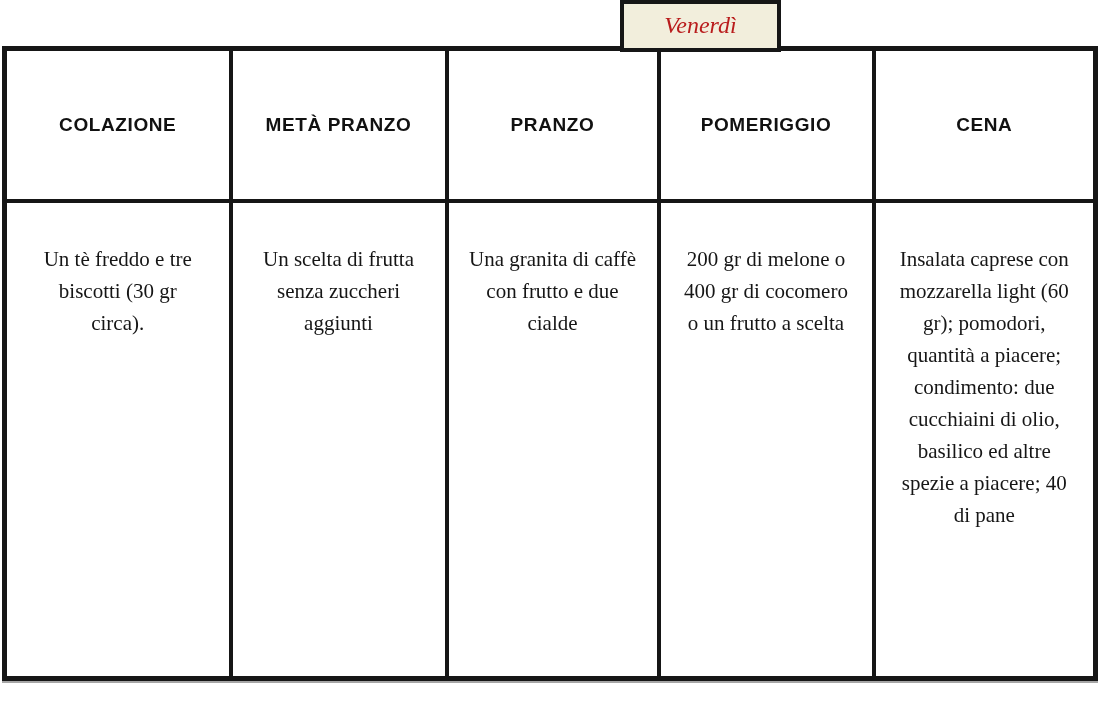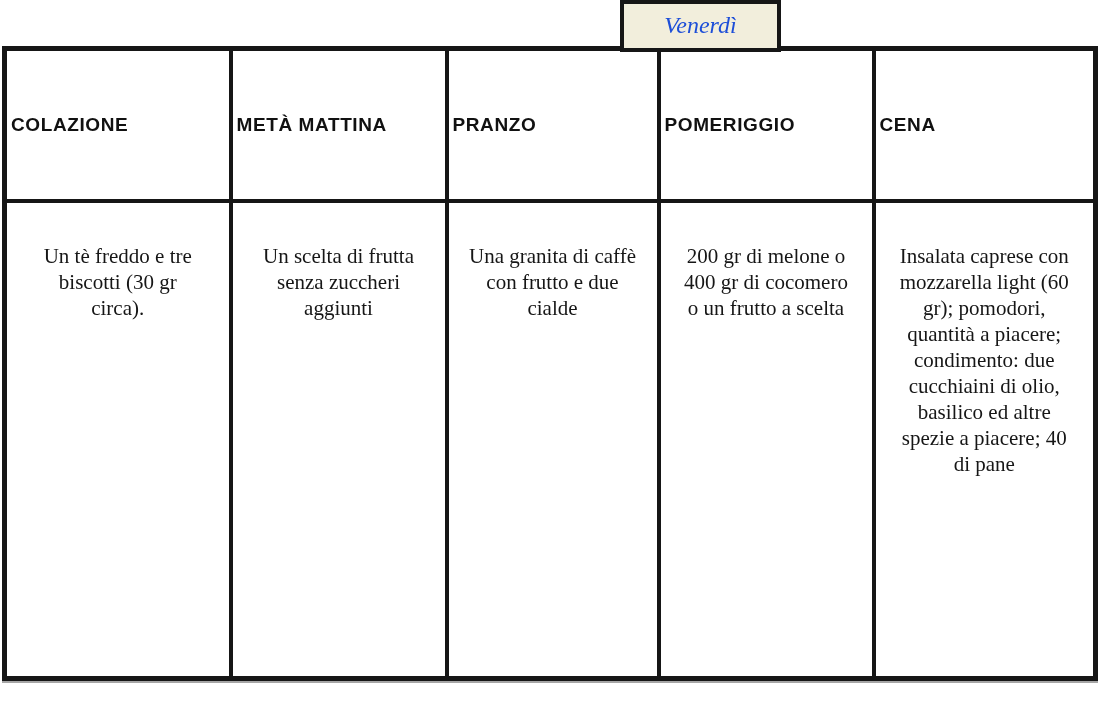--- a/index.html
+++ b/index.html
@@ -25,21 +25,21 @@
     box-sizing: border-box;
     background: #f2eedc;
     border: 4px solid #161616;
     z-index: 2;
     display: flex;
     align-items: center;
     justify-content: center;
     font-family: "Liberation Serif", serif;
     font-style: italic;
     font-size: 24px;
-    color: #1d4ed8;
+    color: #b91c1c;
     padding-bottom: 2px;
   }
 
   
   table.meal-table {
     position: absolute;
     left: 2px;
     top: 46px;
     width: 1096px;
     height: 635px;
@@ -55,34 +55,34 @@
     border: 4px solid #161616;
     background: #ffffff;
   }
   table.meal-table th {
     height: 148px;
     font-family: "Liberation Sans", sans-serif;
     font-weight: bold;
     font-size: 19px;
     letter-spacing: 0.6px;
     color: #111111;
-    text-align: left;
+    text-align: center;
     vertical-align: middle;
     padding: 0 4px;
   }
   table.meal-table td {
     vertical-align: top;
     text-align: center;
     padding: 40px 10px 0 10px;
   }
   table.meal-table td .cell-text {
     display: block;
     font-family: "Liberation Serif", serif;
     font-size: 21px;
-    line-height: 26px;
+    line-height: 32px;
     color: #161616;
     white-space: pre-line;
   }
 </style>
 </head>
 <body>
 
 <div class="page">
 
   <div class="day-tab">
@@ -93,21 +93,21 @@
     <colgroup>
       <col style="width:226px">
       <col style="width:216px">
       <col style="width:212px">
       <col style="width:215px">
       <col>
     </colgroup>
     <thead>
       <tr>
         <th>COLAZIONE</th>
-        <th>METÀ MATTINA</th>
+        <th>METÀ PRANZO</th>
         <th>PRANZO</th>
         <th>POMERIGGIO</th>
         <th>CENA</th>
       </tr>
     </thead>
     <tbody>
       <tr>
         <td>
           <span class="cell-text">Un tè freddo e tre
 biscotti (30 gr

